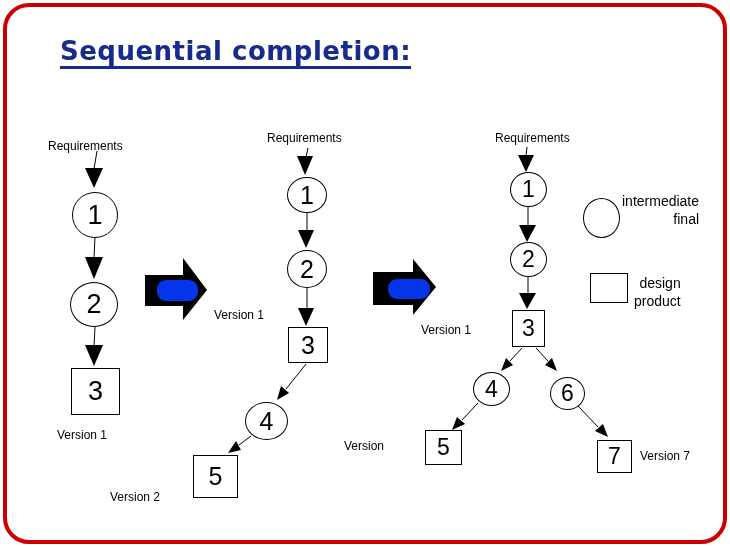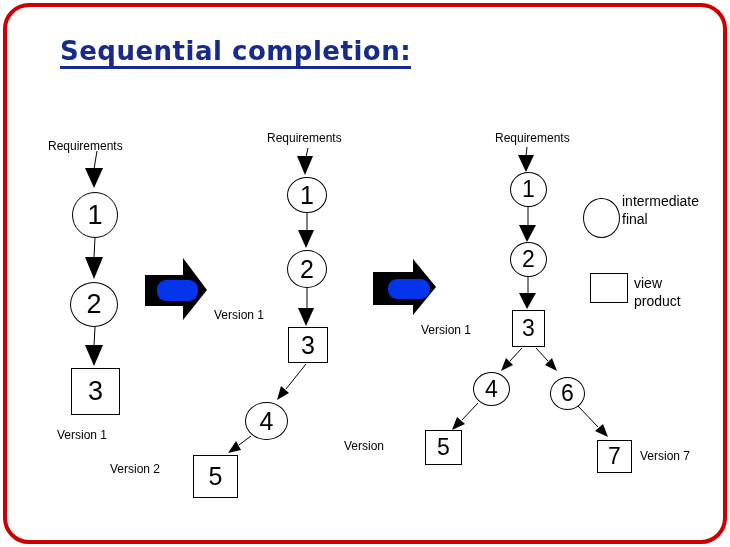--- a/index.html
+++ b/index.html
@@ -6,21 +6,21 @@
   .slide{position:relative;width:730px;height:547px;background:#ffffff;overflow:hidden;
          font-family:"Liberation Sans",sans-serif;color:#000;}
   .frame{position:absolute;top:3px;left:3px;right:3px;bottom:3px;
          border:4px solid #cc0000;border-radius:26px;pointer-events:none;z-index:10;}
   .title{position:absolute;left:60px;top:36px;z-index:2;
          font-family:"DejaVu Sans",sans-serif;font-weight:bold;font-size:26px;
          color:#172b8d;letter-spacing:0.5px;}
   .title .tline{display:inline-block;border-bottom:3px solid #172b8d;
          padding-bottom:1px;margin-bottom:3px;line-height:28px;}
   .lbl{position:absolute;font-size:12px;line-height:19px;white-space:nowrap;z-index:3;}
-  .legend-txt{position:absolute;font-size:14px;line-height:18px;white-space:nowrap;z-index:3;}
+  .legend-txt{position:absolute;font-size:14px;line-height:18px;white-space:nowrap;z-index:3;text-align:right;}
   .node{position:absolute;box-sizing:border-box;border:1px solid #000;background:#fff;
         display:flex;align-items:center;justify-content:center;z-index:2;}
   .circle{border-radius:50%;}
   .t1n{font-size:27px;}
   .t2n{font-size:25px;}
   .t3n{font-size:23px;}
   .canvas{position:absolute;left:0;top:0;z-index:1;}
   .canvas line{stroke:#000;stroke-width:1;}
   .canvas polygon.head{fill:#000;stroke:none;}
 </style>
@@ -93,38 +93,38 @@
   <div class="node t1n" style="left:71px;top:368px;width:49px;height:47px;">3</div>
   <div class="lbl" style="left:57px;top:426px;">Version 1</div>
 
   <div class="lbl" style="left:267px;top:129px;">Requirements</div>
   <div class="node circle t2n" style="left:287px;top:177px;width:40px;height:36px;">1</div>
   <div class="node circle t2n" style="left:287px;top:250px;width:40px;height:38px;">2</div>
   <div class="lbl" style="left:214px;top:306px;">Version 1</div>
   <div class="node t2n" style="left:288px;top:327px;width:40px;height:36px;">3</div>
   <div class="node circle t2n" style="left:245px;top:402px;width:43px;height:38px;">4</div>
   <div class="node t2n" style="left:193px;top:455px;width:45px;height:43px;">5</div>
-  <div class="lbl" style="left:110px;top:460px;">Version 2</div>
+  <div class="lbl" style="left:110px;top:488px;">Version 2</div>
 
   <div class="lbl" style="left:495px;top:129px;">Requirements</div>
   <div class="node circle t3n" style="left:510px;top:172px;width:37px;height:35px;">1</div>
   <div class="node circle t3n" style="left:510px;top:242px;width:37px;height:35px;">2</div>
   <div class="lbl" style="left:421px;top:321px;">Version 1</div>
   <div class="node t3n" style="left:512px;top:310px;width:33px;height:37px;">3</div>
   <div class="node circle t3n" style="left:473px;top:372px;width:37px;height:34px;">4</div>
   <div class="node circle t3n" style="left:550px;top:377px;width:35px;height:33px;">6</div>
   <div class="lbl" style="left:344px;top:437px;">Version</div>
   <div class="node t3n" style="left:425px;top:430px;width:37px;height:35px;">5</div>
   <div class="node t3n" style="left:597px;top:440px;width:35px;height:33px;">7</div>
   <div class="lbl" style="left:640px;top:447px;">Version 7</div>
 
   <div class="node circle" style="left:583px;top:198px;width:37px;height:40px;background:transparent;"></div>
   <div class="legend-txt" style="left:622px;top:192px;">
     <div>intermediate</div>
     <div>final</div>
   </div>
   <div class="node" style="left:590px;top:273px;width:38px;height:30px;background:transparent;"></div>
   <div class="legend-txt" style="left:634px;top:274px;">
-    <div>view</div>
+    <div>design</div>
     <div>product</div>
   </div>
 
 </div>
 
 </body></html>

